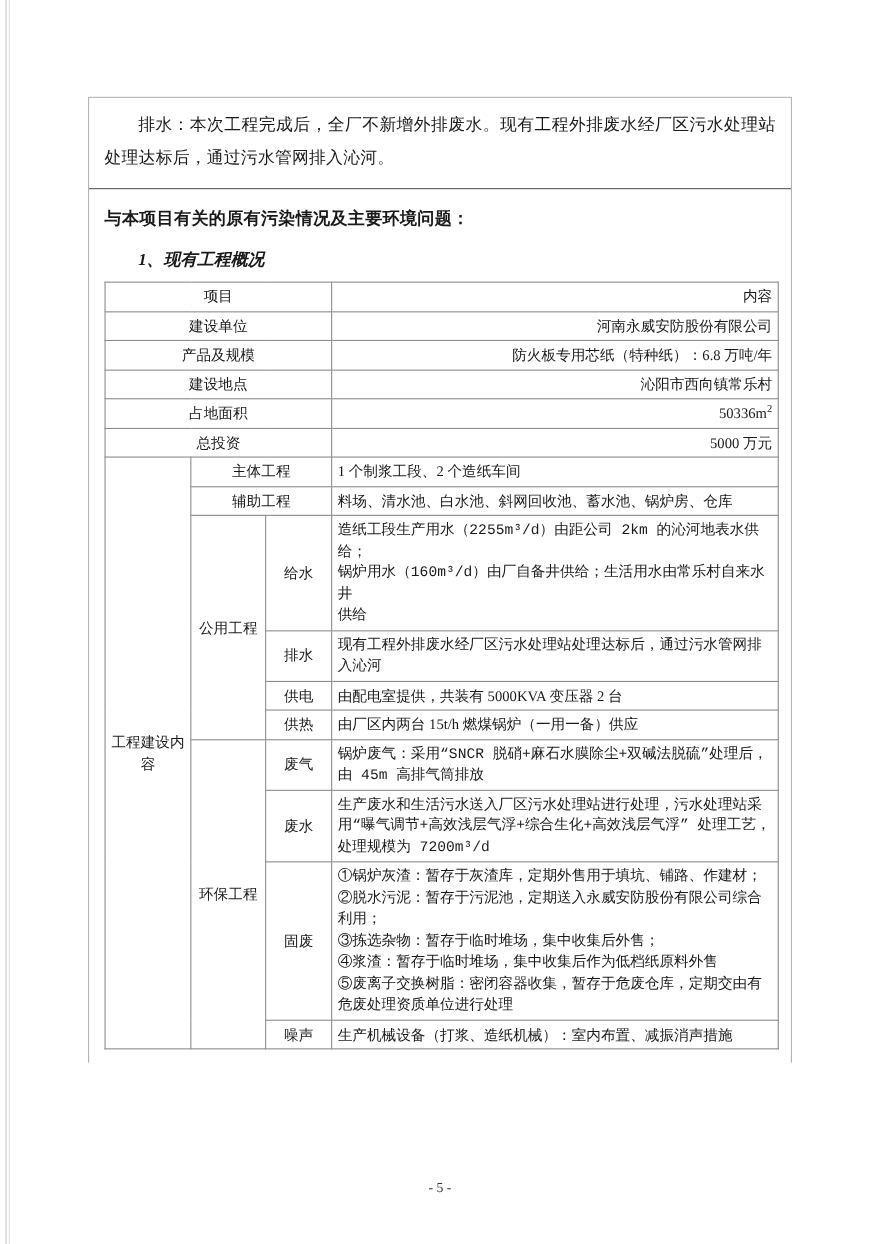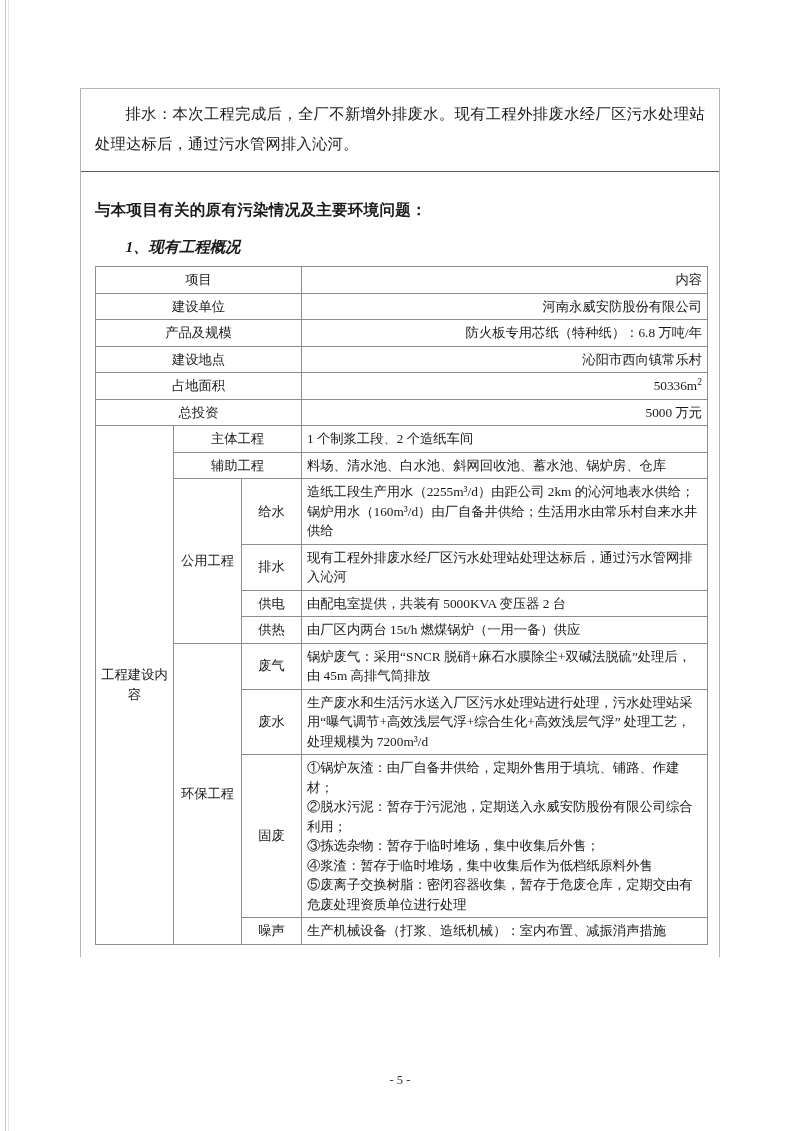--- a/index.html
+++ b/index.html
@@ -63,21 +63,21 @@
   .indent2 { text-indent: 2em; }
 
   .lower-box {
     padding: 10px 14px 8px 14px;
     box-sizing: border-box;
   }
   .section-heading {
     font-size: 15.5px;
     font-weight: bold;
     font-family: "Liberation Sans", "DejaVu Sans", sans-serif;
-    margin: 16px 0 10px 0;
+    margin: 6px 0 10px 0;
     line-height: 24px;
     letter-spacing: 0.3px;
   }
   .sub-heading {
     font-size: 15.3px;
     font-weight: bold;
     margin: 0 0 4px 0;
     line-height: 30px;
     text-indent: 2em;
     font-style: italic;
@@ -103,21 +103,21 @@
     font-size: 13.3px;
     line-height: 19.5px;
     padding: 3px 5px;
     vertical-align: middle;
     word-break: break-word;
     margin-left: 36px;
   }
   td.lbl { text-align: center; }
   td.val { text-align: left; padding-left: 7px; }
   td.valc { text-align: right; }
-  td.vtop { vertical-align: middle; }
+  td.vtop { vertical-align: middle; font-family: Liberation Mono, monospace; }
   .cell-lines { display: block; }
   .cell-lines span { display: block; }
 
   .pagenum {
     position: absolute;
     left: 0;
     top: 1073px;
     width: 800px;
     text-align: center;
     font-size: 12.5px;
@@ -250,21 +250,21 @@
                 <span>用“曝气调节+高效浅层气浮+综合生化+高效浅层气浮” 处理工艺，</span>
                 <span>处理规模为 7200m³/d</span>
               </span>
             </td>
           </tr>
 
           <tr>
             <td class="lbl">固废</td>
             <td class="val vtop">
               <span class="cell-lines">
-                <span>①锅炉灰渣：由厂自备井供给，定期外售用于填坑、铺路、作建材；</span>
+                <span>①锅炉灰渣：暂存于灰渣库，定期外售用于填坑、铺路、作建材；</span>
                 <span>②脱水污泥：暂存于污泥池，定期送入永威安防股份有限公司综合</span>
                 <span>利用；</span>
                 <span>③拣选杂物：暂存于临时堆场，集中收集后外售；</span>
                 <span>④浆渣：暂存于临时堆场，集中收集后作为低档纸原料外售</span>
                 <span>⑤废离子交换树脂：密闭容器收集，暂存于危废仓库，定期交由有</span>
                 <span>危废处理资质单位进行处理</span>
               </span>
             </td>
           </tr>
 

